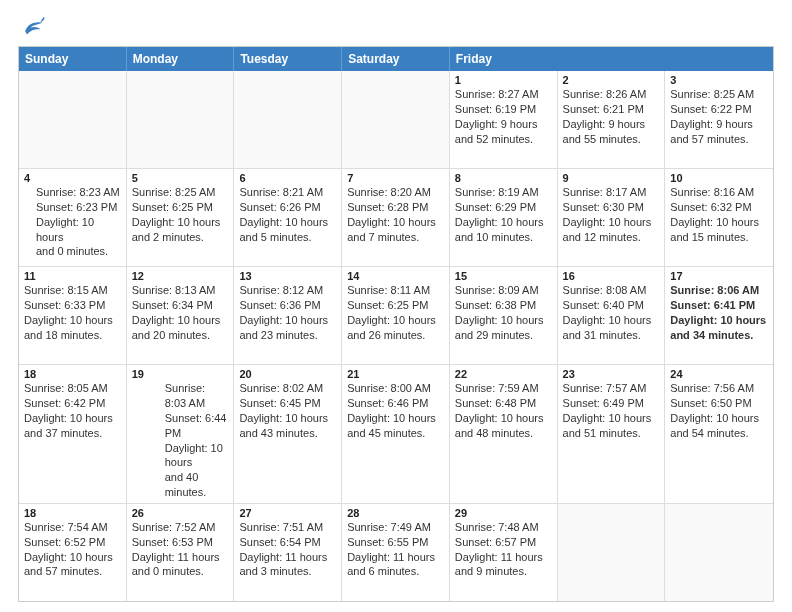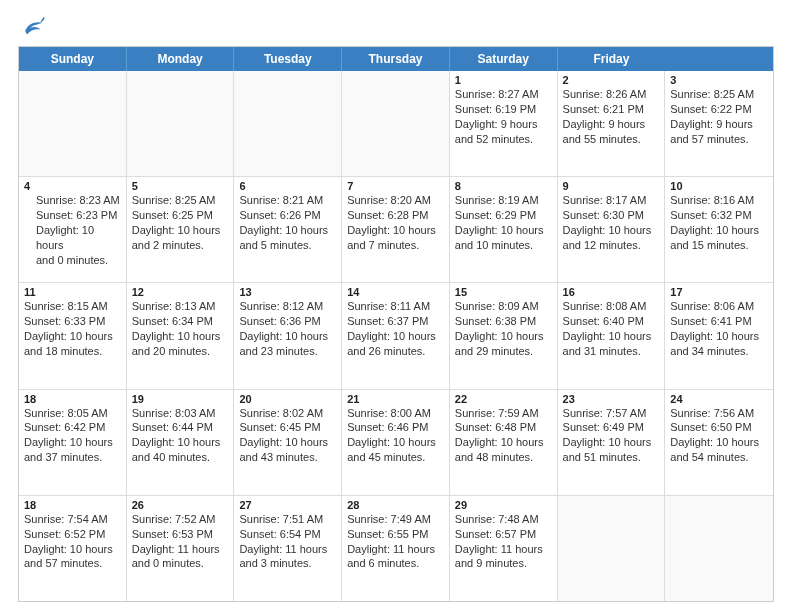--- a/index.html
+++ b/index.html
@@ -63,21 +63,21 @@
     .cal-header {
       display: grid;
       grid-template-columns: repeat(7, 1fr);
       background: #3a7fc1;
     }
     .cal-header-cell {
       color: #fff;
       font-size: 12px;
       font-weight: bold;
       padding: 5px 6px;
-      text-align: center;
+      text-align: left;
       border-right: 1px solid #5a9fd4;
     }
     .cal-header-cell:last-child { border-right: none; }
     .cal-body {
       flex: 1;
       display: flex;
       flex-direction: column;
     }
     .cal-row {
       display: grid;
@@ -127,21 +127,20 @@
       <div class="month-title"></div>
       <div class="location-title"></div>
     </div>
   </div>
 
   <div class="calendar">
     <div class="cal-header">
     <div class="cal-header-cell">Sunday</div>
         <div class="cal-header-cell">Monday</div>
         <div class="cal-header-cell">Tuesday</div>
-        <div class="cal-header-cell">Thursday</div>
         <div class="cal-header-cell">Saturday</div>
         <div class="cal-header-cell">Friday</div>
       </div>
     <div class="cal-body">
     <div class="cal-row">
           <div class="cal-cell empty"></div>
           <div class="cal-cell empty"></div>
           <div class="cal-cell empty"></div>
           <div class="cal-cell empty"></div>
           <div class="cal-cell">
@@ -235,57 +234,57 @@
           <div class="cal-cell">
             <div class="day-num">13</div>
             <div class="cell-text" style="white-space: pre-line;">Sunrise: 8:12 AM
 Sunset: 6:36 PM
 Daylight: 10 hours
 and 23 minutes.</div>
           </div>
           <div class="cal-cell">
             <div class="day-num">14</div>
             <div class="cell-text" style="white-space: pre-line;">Sunrise: 8:11 AM
-Sunset: 6:37 PM
+Sunset: 6:25 PM
 Daylight: 10 hours
 and 26 minutes.</div>
           </div>
           <div class="cal-cell">
             <div class="day-num">15</div>
             <div class="cell-text" style="white-space: pre-line;">Sunrise: 8:09 AM
 Sunset: 6:38 PM
 Daylight: 10 hours
 and 29 minutes.</div>
           </div>
           <div class="cal-cell">
             <div class="day-num">16</div>
             <div class="cell-text" style="white-space: pre-line;">Sunrise: 8:08 AM
 Sunset: 6:40 PM
 Daylight: 10 hours
 and 31 minutes.</div>
           </div>
           <div class="cal-cell">
             <div class="day-num">17</div>
-            <div class="cell-text" style="white-space: pre-line;">Sunrise: 8:06 AM
+            <div class="cell-text" style="white-space: pre-line; font-weight: bold;">Sunrise: 8:06 AM
 Sunset: 6:41 PM
 Daylight: 10 hours
 and 34 minutes.</div>
           </div>
         </div>
         <div class="cal-row">
           <div class="cal-cell">
             <div class="day-num">18</div>
             <div class="cell-text" style="white-space: pre-line;">Sunrise: 8:05 AM
 Sunset: 6:42 PM
 Daylight: 10 hours
 and 37 minutes.</div>
           </div>
           <div class="cal-cell">
             <div class="day-num">19</div>
-            <div class="cell-text" style="white-space: pre-line;">Sunrise: 8:03 AM
+            <div class="cell-text" style="white-space: pre-line; margin-left: 33px;">Sunrise: 8:03 AM
 Sunset: 6:44 PM
 Daylight: 10 hours
 and 40 minutes.</div>
           </div>
           <div class="cal-cell">
             <div class="day-num">20</div>
             <div class="cell-text" style="white-space: pre-line;">Sunrise: 8:02 AM
 Sunset: 6:45 PM
 Daylight: 10 hours
 and 43 minutes.</div>

